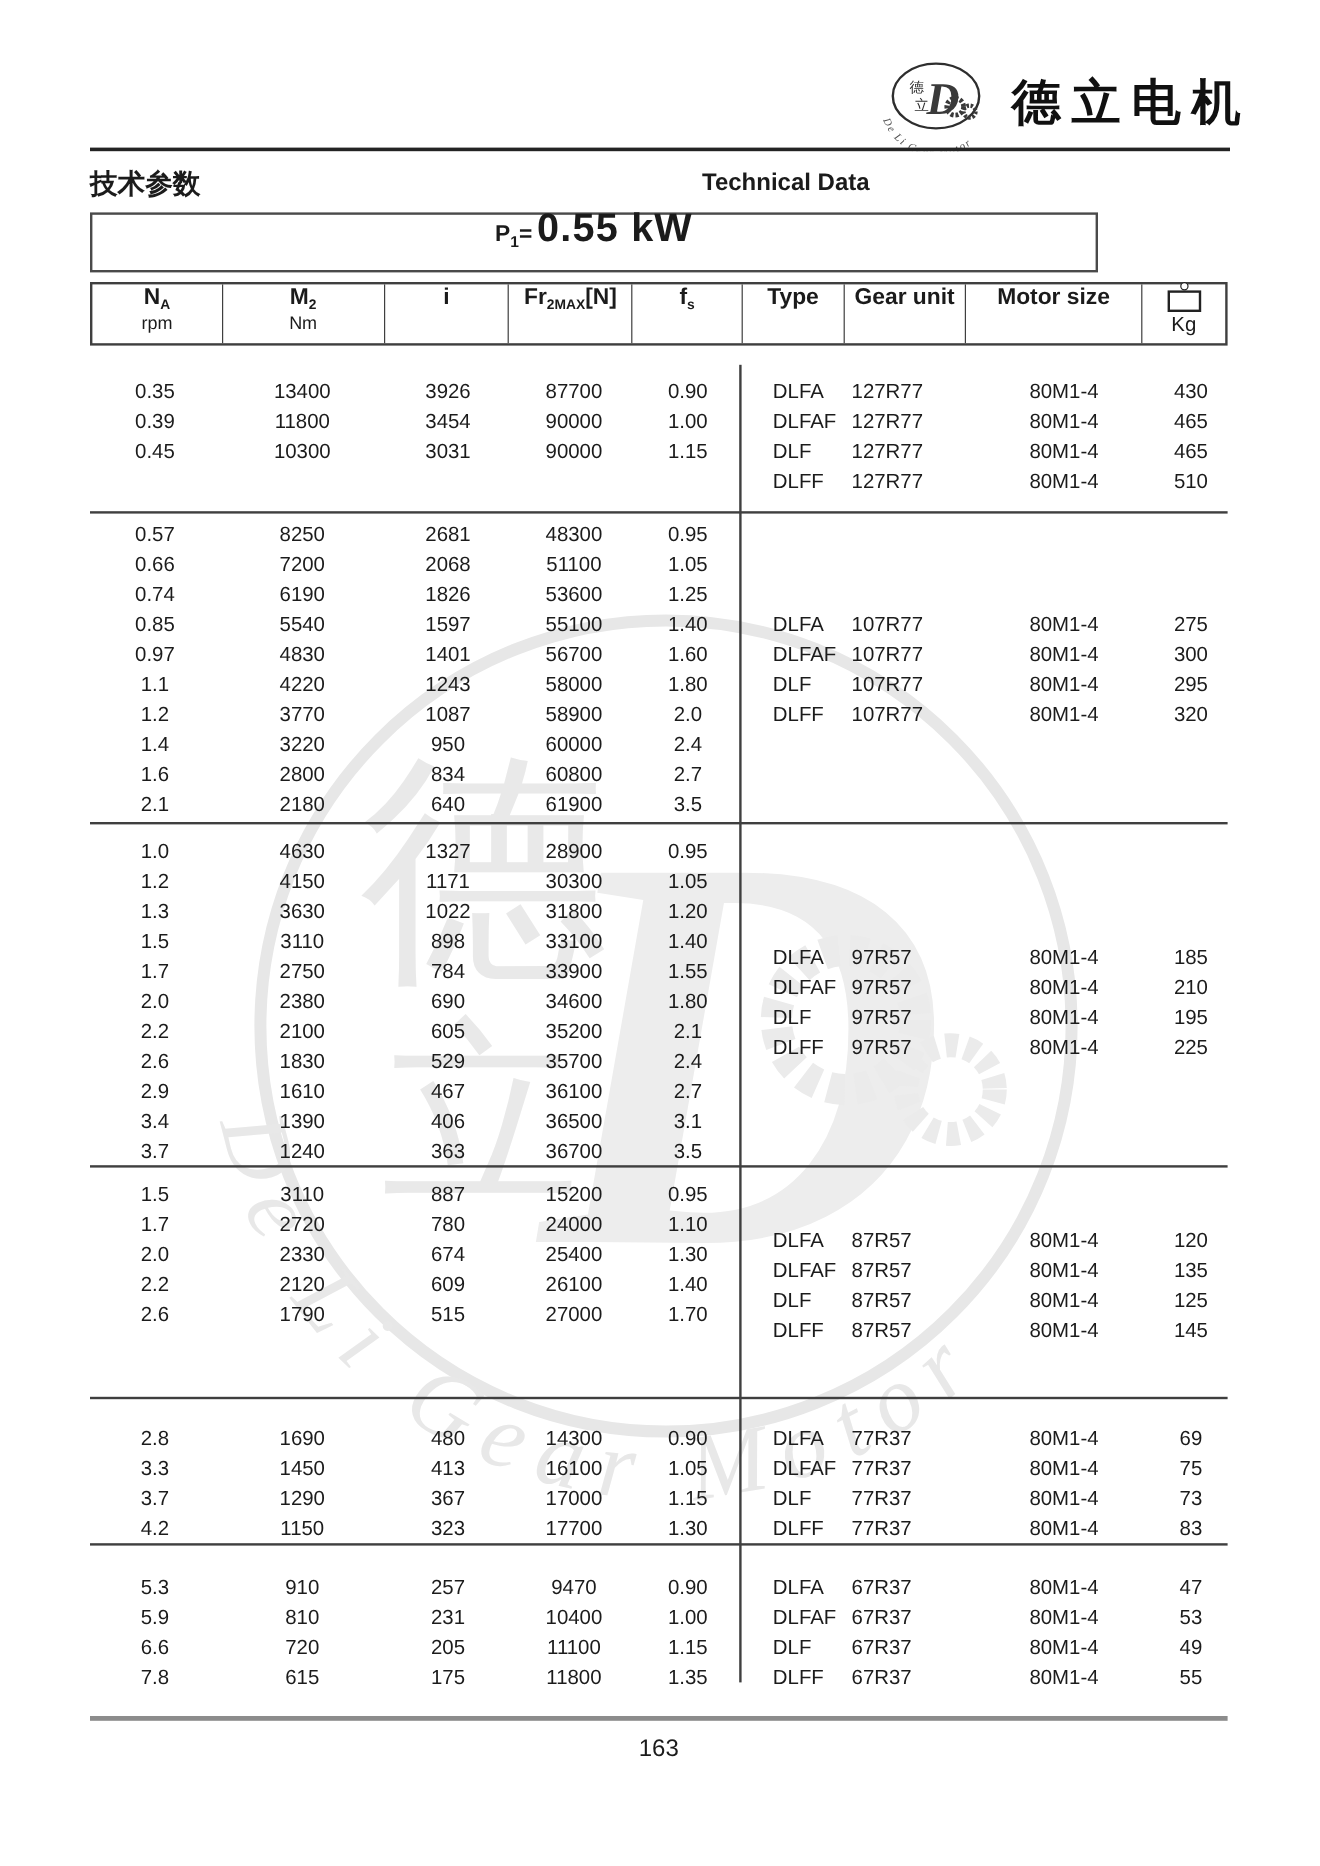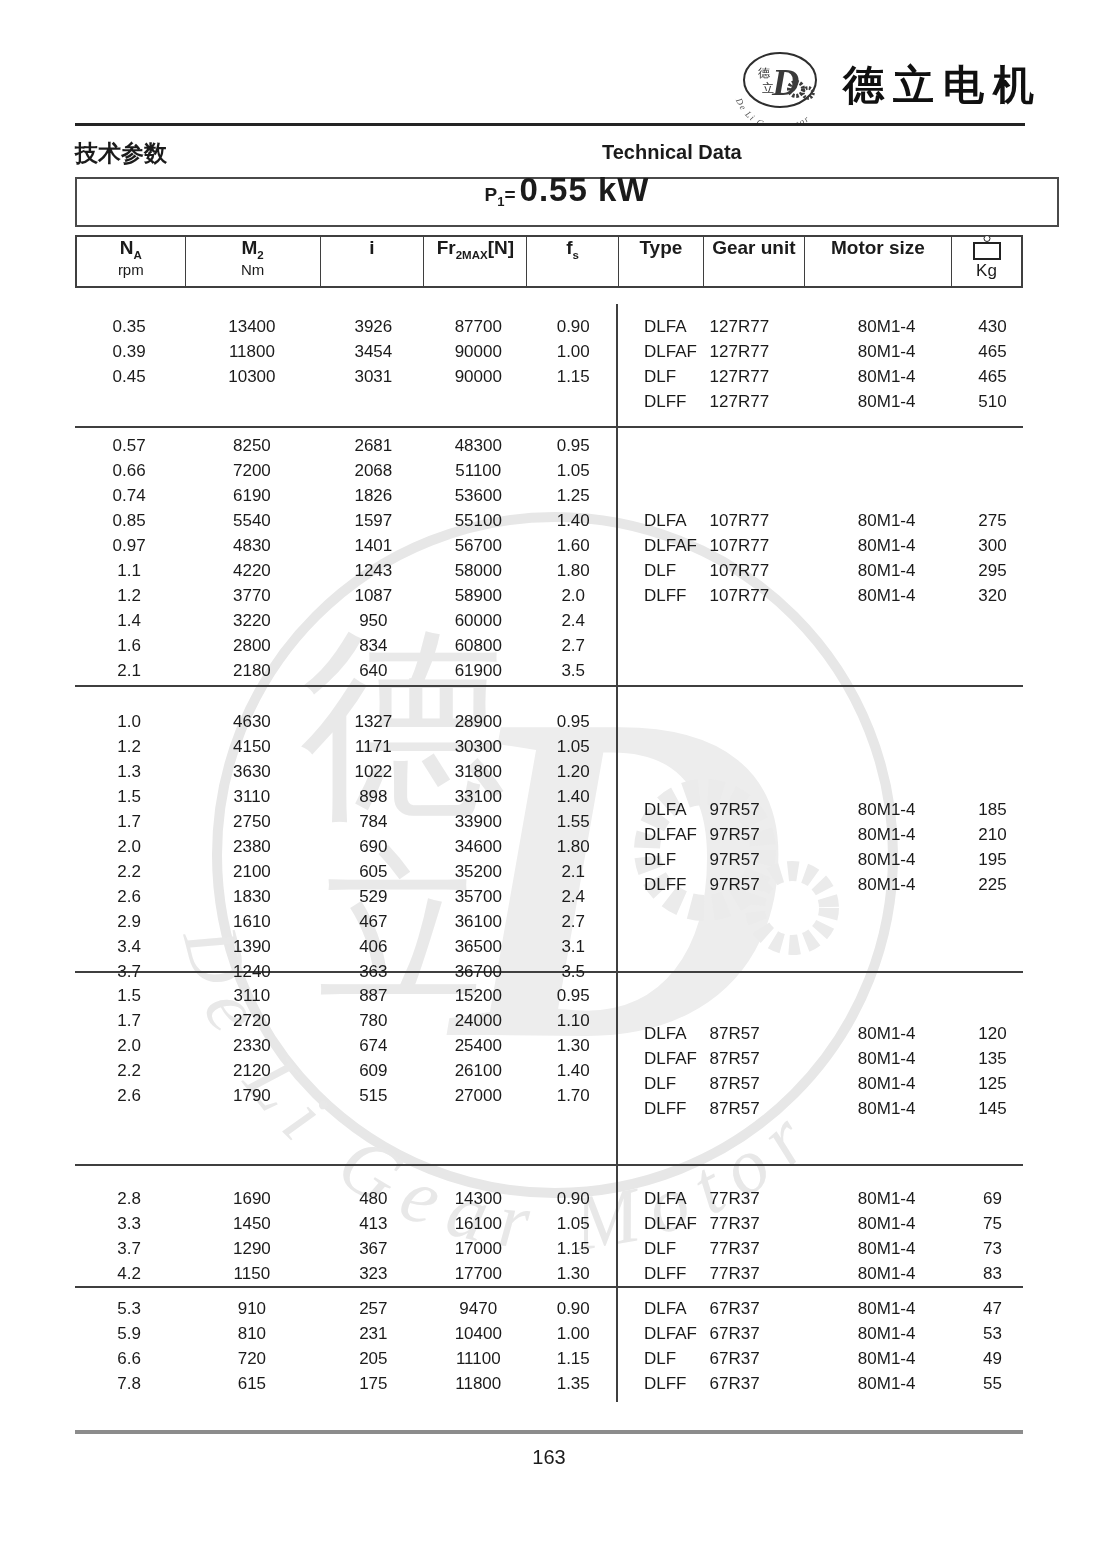--- a/index.html
+++ b/index.html
@@ -8,22 +8,22 @@
   .page{position:absolute;inset:0;}
   
   .watermark{position:absolute;left:0;top:0;z-index:0;pointer-events:none;}
   
   .emblem{position:absolute;left:722px;top:44px;z-index:2;}
   .brand-title{position:absolute;left:843px;top:58px;z-index:2;
        font-family:"Liberation Serif","DejaVu Serif",serif;font-weight:bold;
        font-size:41px;letter-spacing:9px;color:#101010;white-space:nowrap;}
   .top-rule{position:absolute;left:75px;top:123px;width:950px;height:3px;background:#232323;z-index:2;}
   .title-cn{position:absolute;left:75px;top:138px;font-size:23px;font-weight:bold;z-index:2;}
-  .title-en{position:absolute;left:602px;top:141px;font-size:20px;font-weight:bold;z-index:2;}
-  .power-box{position:absolute;left:75px;top:177px;width:984px;height:50px;box-sizing:border-box;
+  .title-en{position:absolute;left:585px;top:141px;font-size:20px;font-weight:bold;z-index:2;}
+  .power-box{position:absolute;left:75px;top:177px;width:840px;height:50px;box-sizing:border-box;
        border:2px solid #4a4a4a;display:flex;align-items:baseline;justify-content:center;z-index:2;background:transparent;}
   .power-box .p-sym{font-size:19px;font-weight:bold;transform:translateY(-8px);}
   .power-box .p-sym sub{font-size:13px;}
   .power-box .p-val{font-size:33px;font-weight:bold;letter-spacing:1px;transform:translateY(-8px);margin-left:4px;}
   
   .thead{position:absolute;left:75px;top:235px;width:948px;height:53px;box-sizing:border-box;
        border:2px solid #3f3f3f;display:grid;z-index:2;
        grid-template-columns:11.4% 14.3% 11% 10.9% 9.7% 9% 10.7% 15.6% 7.4%;}
   .hcell{display:flex;flex-direction:column;align-items:center;justify-content:flex-start;
        border-left:1.5px solid #3f3f3f;line-height:1.12;}
@@ -276,21 +276,21 @@
             <span class="cell">295</span>
           </div>
           <div class="rrow">
             <span class="cell">DLFF</span>
             <span class="cell">107R77</span>
             <span class="cell">80M1-4</span>
             <span class="cell">320</span>
           </div>
         </div>
       </div>
-      <div class="block" style="height: 286px; padding-top: 22px;">
+      <div class="block" style="height: 286px; padding-top: 10px;">
         <div class="bleft">
           <div class="lrow">
             <span class="cell">1.0</span>
             <span class="cell">4630</span>
             <span class="cell">1327</span>
             <span class="cell">28900</span>
             <span class="cell">0.95</span>
           </div>
           <div class="lrow">
             <span class="cell">1.2</span>
@@ -506,21 +506,21 @@
             <span class="cell">73</span>
           </div>
           <div class="rrow">
             <span class="cell">DLFF</span>
             <span class="cell">77R37</span>
             <span class="cell">80M1-4</span>
             <span class="cell">83</span>
           </div>
         </div>
       </div>
-      <div class="block" style="height: 144px; padding-top: 8px;">
+      <div class="block" style="height: 144px; padding-top: 22px;">
         <div class="bleft">
           <div class="lrow">
             <span class="cell">5.3</span>
             <span class="cell">910</span>
             <span class="cell">257</span>
             <span class="cell">9470</span>
             <span class="cell">0.90</span>
           </div>
           <div class="lrow">
             <span class="cell">5.9</span>

